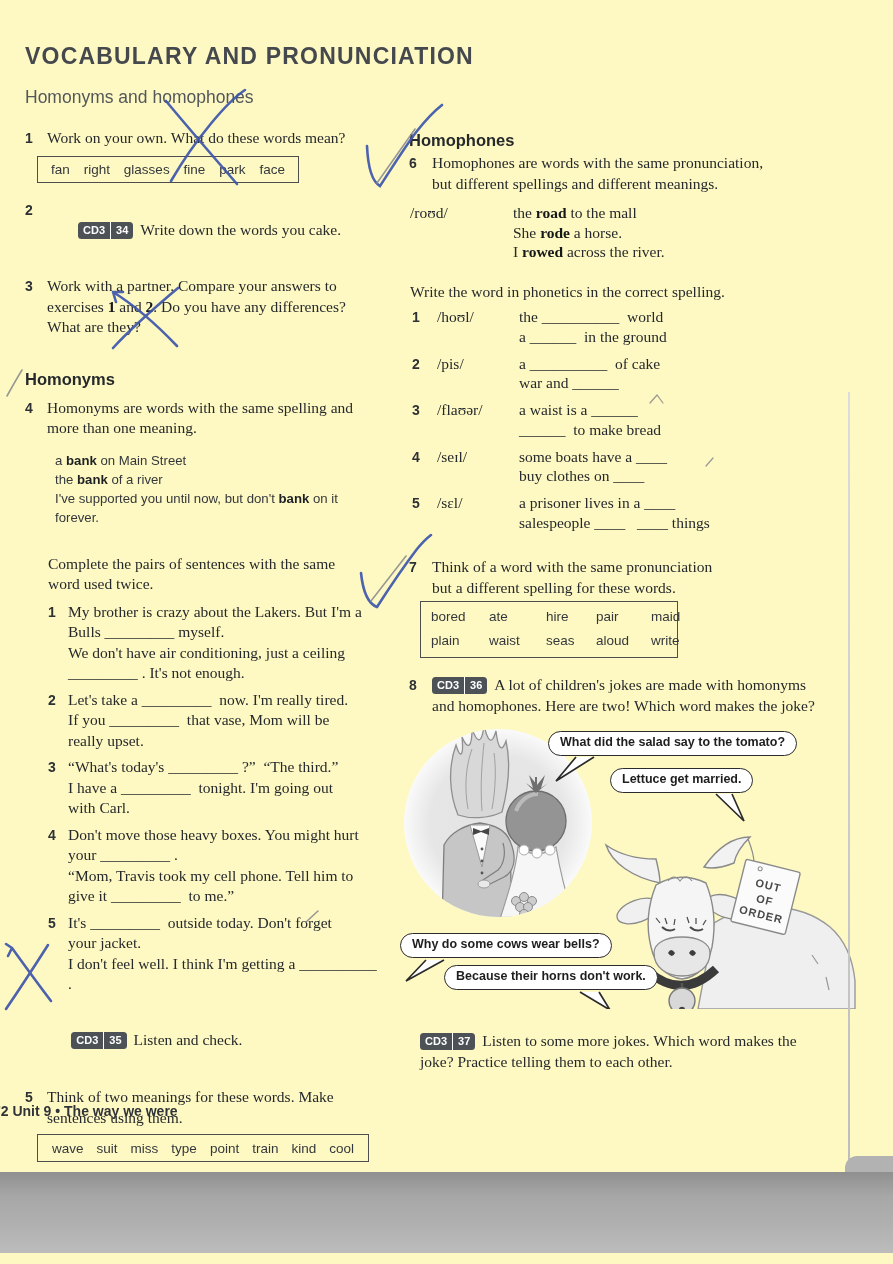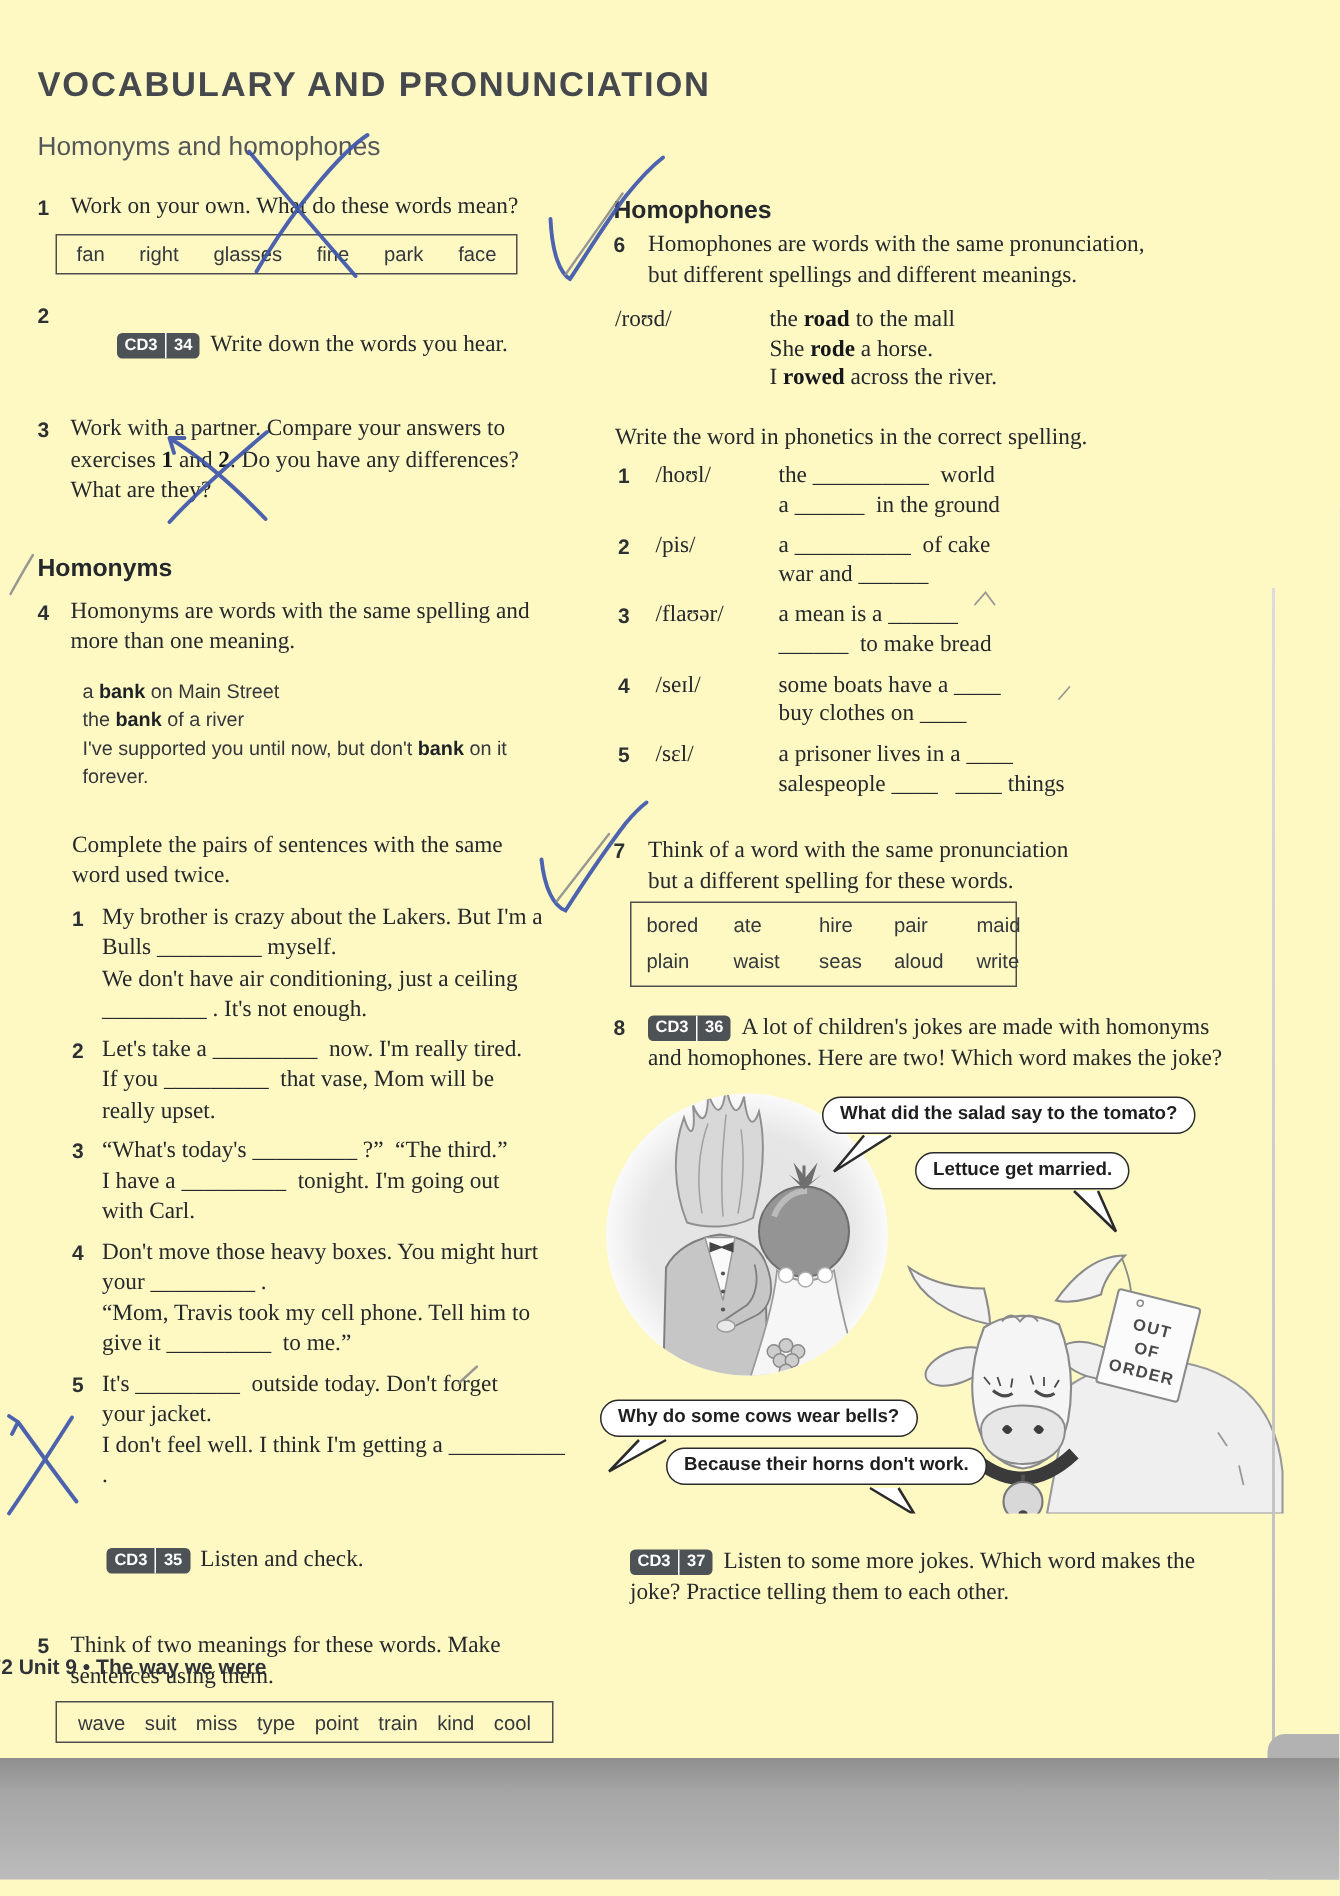--- a/index.html
+++ b/index.html
@@ -20,21 +20,21 @@
   .ln b{color:#15181a;}
   .sans-ln{font:13.2px/19px "Liberation Sans",sans-serif;color:#34383c;white-space:pre-wrap;}
   .sans-ln b{color:#1d2124;}
   .badge{display:inline-flex;background:#4d5256;color:#fff;border-radius:3.5px;overflow:hidden;
          font:700 11px/15px "Liberation Sans",sans-serif;vertical-align:1px;margin-right:7px;}
   .badge span{padding:1px 5px;}
   .badge .trk{border-left:1.4px solid #fff;}
   .wordbox{border:1.3px solid #4e4e4e;display:flex;justify-content:space-between;align-items:center;
            font:13.5px "Liberation Sans",sans-serif;color:#34383c;box-sizing:border-box;}
   
-  .box1{margin:7px 0 0 12px;width:308px;height:27px;padding:0 13px;}
+  .box1{margin:7px 0 0 12px;width:262px;height:27px;padding:0 13px;}
   .ex2{margin-top:17px;}
   .ex3{margin-top:15px;}
   .h-homonyms{margin-top:31px;}
   .ex4{margin-top:9px;}
   .examples{margin:12px 0 0 30px;}
   .complete{margin:27px 0 0 23px;}
   .pairs{margin:7px 0 0 23px;}
   .pair{display:grid;grid-template-columns:20px 1fr;margin-bottom:6px;}
   .listenrow{margin:15px 0 0 23px;}
   .ex5{margin-top:16px;}
@@ -88,21 +88,21 @@
       <span>right</span>
       <span>glasses</span>
       <span>fine</span>
       <span>park</span>
       <span>face</span>
     </div>
 
     <div class="ex ex2">
       <span class="num">2</span>
       <div class="ln">
-        <span class="badge"><span>CD3</span><span class="trk">34</span></span><span>Write down the words you hear.</span>
+        <span class="badge"><span>CD3</span><span class="trk">34</span></span><span>Write down the words you cake.</span>
       </div>
     </div>
 
     <div class="ex ex3">
       <span class="num">3</span>
       <div>
         <div class="ln">Work with a partner. Compare your answers to</div>
         <div class="ln">exercises <b>1</b> and <b>2</b>. Do you have any differences?</div>
         <div class="ln">What are they?</div>
       </div>
@@ -233,21 +233,21 @@
         <span class="ipa">/pis/</span>
         <div>
           <div class="ln">a __________  of cake</div>
           <div class="ln">war and ______</div>
         </div>
       </div>
       <div class="ph">
         <span class="num">3</span>
         <span class="ipa">/flaʊər/</span>
         <div>
-          <div class="ln">a mean is a ______</div>
+          <div class="ln">a waist is a ______</div>
           <div class="ln">______  to make bread</div>
         </div>
       </div>
       <div class="ph">
         <span class="num">4</span>
         <span class="ipa">/seɪl/</span>
         <div>
           <div class="ln">some boats have a ____</div>
           <div class="ln">buy clothes on ____</div>
         </div>

